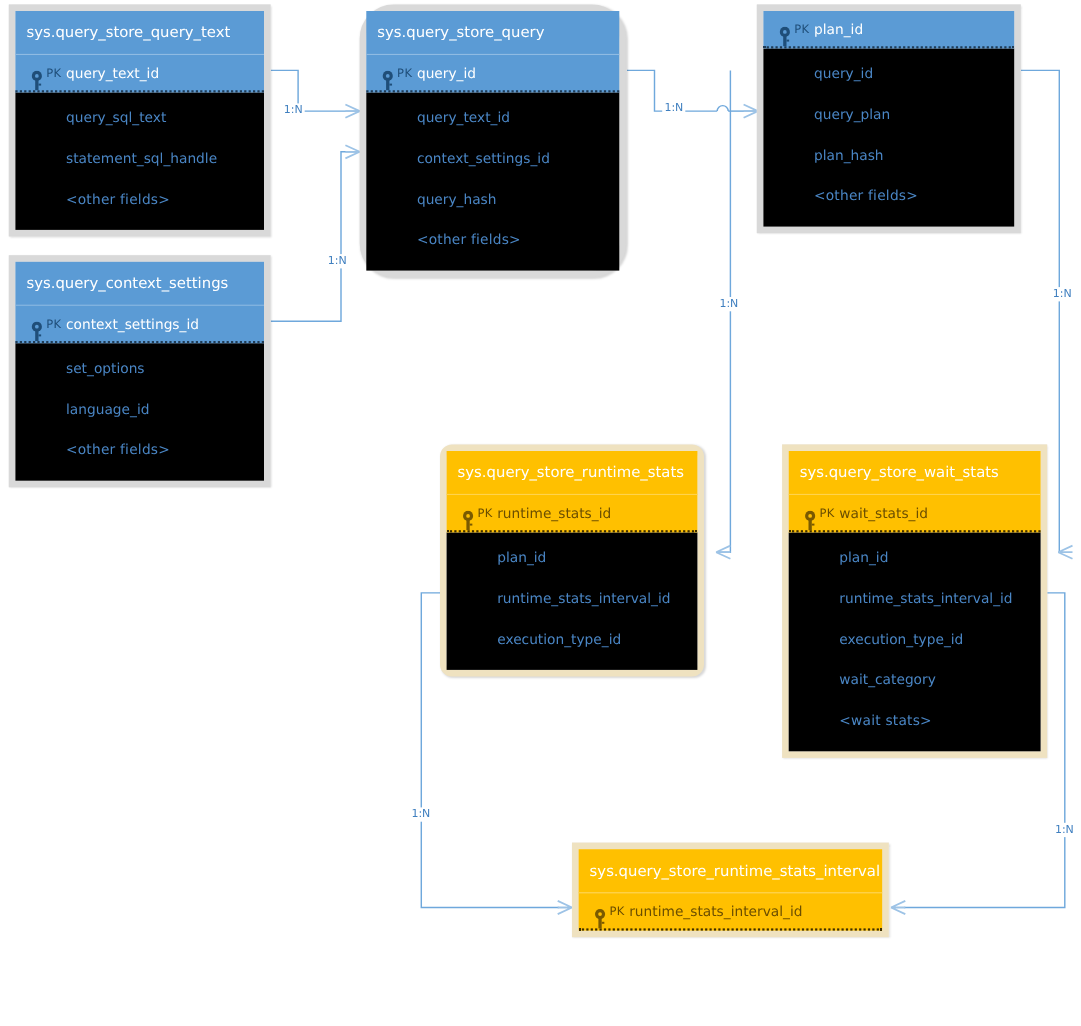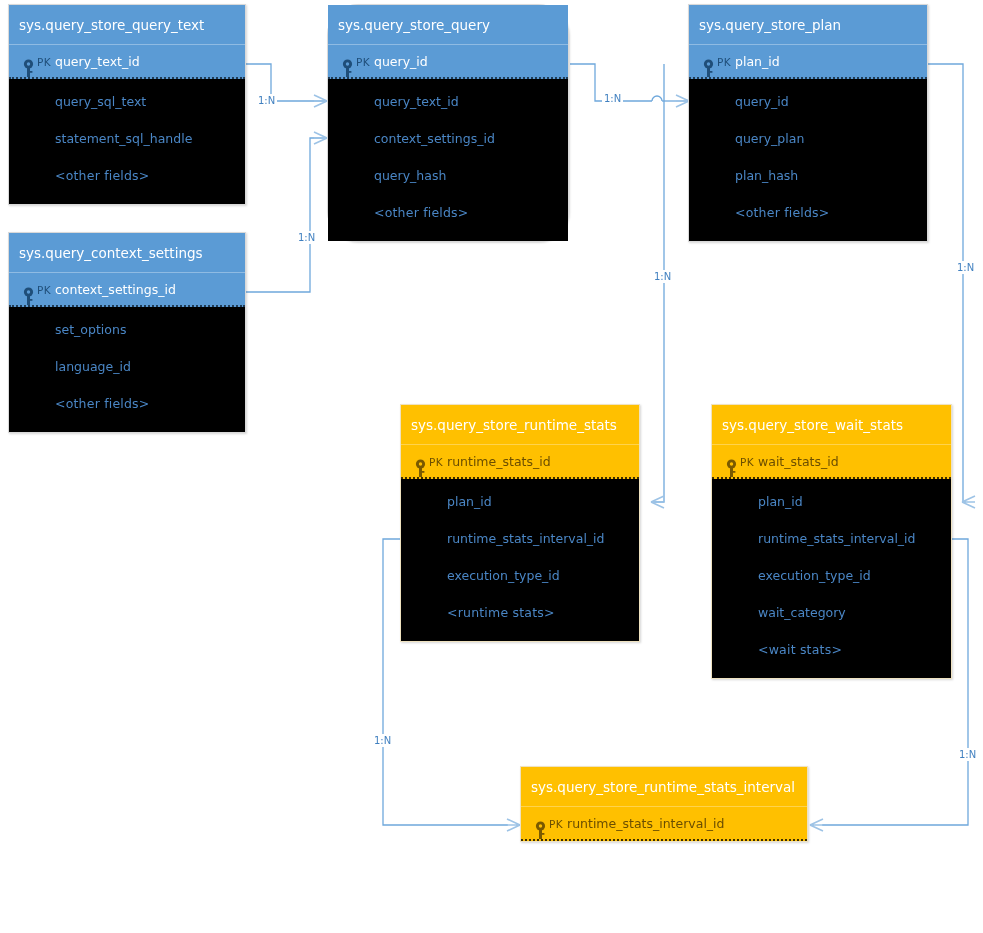--- a/index.html
+++ b/index.html
@@ -14,21 +14,21 @@
   #canvas{position:absolute;left:0;top:0;width:983px;height:933px;}
 
   
   #wires{position:absolute;left:0;top:0;width:983px;height:933px;pointer-events:none;}
 
   
   .entity{
     position:absolute;
     box-sizing:border-box;
     background:#f0f0f0;
-    border:1px solid #c2410c;
+    border:6px solid #c2410c;
     box-shadow:1px 1px 2px rgba(0,0,0,0.16);
   }
   .ent-title{
     box-sizing:border-box;
     height:40px;
     line-height:40px;
     padding-left:10px;
     font-size:13.5px;
     color:#ffffff;
     white-space:nowrap;
@@ -195,21 +195,20 @@
     </div>
     <div class="ent-body">
       <div class="field">query_text_id</div>
       <div class="field">context_settings_id</div>
       <div class="field">query_hash</div>
       <div class="field meta">&lt;other fields&gt;</div>
     </div>
   </div>
 
   <div class="entity blue" style="left:688px;top:4px;width:240px;">
-    <div class="ent-title">sys.query_store_plan</div>
     <div class="ent-pk">
       <span class="keywrap">
         <svg class="keyicon" width="13" height="20" viewBox="0 0 13 20">
           <circle cx="5.5" cy="5" r="4.6" fill="#1f4e79"></circle>
           <circle cx="5.5" cy="5" r="1.7" fill="#5b9bd5"></circle>
           <rect x="4" y="8" width="3" height="10" fill="#1f4e79"></rect>
           <rect x="7" y="12" width="2.4" height="1.8" fill="#1f4e79"></rect>
         </svg>
         <span class="pk-tag">PK</span>
       </span>
@@ -237,39 +236,38 @@
       </span>
       <span class="pk-name">context_settings_id</span>
     </div>
     <div class="ent-body">
       <div class="field">set_options</div>
       <div class="field">language_id</div>
       <div class="field meta">&lt;other fields&gt;</div>
     </div>
   </div>
 
-  <div class="entity orange" style="left:400px;top:404px;width:240px;">
+  <div class="entity orange" style="left:400px;top:404px;width:240px;border-radius:11px;">
     <div class="ent-title">sys.query_store_runtime_stats</div>
     <div class="ent-pk">
       <span class="keywrap">
         <svg class="keyicon" width="13" height="20" viewBox="0 0 13 20">
           <circle cx="5.5" cy="5" r="4.6" fill="#7a5a00"></circle>
           <circle cx="5.5" cy="5" r="1.7" fill="#ffc000"></circle>
           <rect x="4" y="8" width="3" height="10" fill="#7a5a00"></rect>
           <rect x="7" y="12" width="2.4" height="1.8" fill="#7a5a00"></rect>
         </svg>
         <span class="pk-tag">PK</span>
       </span>
       <span class="pk-name">runtime_stats_id</span>
     </div>
     <div class="ent-body">
       <div class="field">plan_id</div>
       <div class="field">runtime_stats_interval_id</div>
       <div class="field">execution_type_id</div>
-      <div class="field meta">&lt;runtime stats&gt;</div>
     </div>
   </div>
 
   <div class="entity orange" style="left:711px;top:404px;width:241px;">
     <div class="ent-title">sys.query_store_wait_stats</div>
     <div class="ent-pk">
       <span class="keywrap">
         <svg class="keyicon" width="13" height="20" viewBox="0 0 13 20">
           <circle cx="5.5" cy="5" r="4.6" fill="#7a5a00"></circle>
           <circle cx="5.5" cy="5" r="1.7" fill="#ffc000"></circle>

